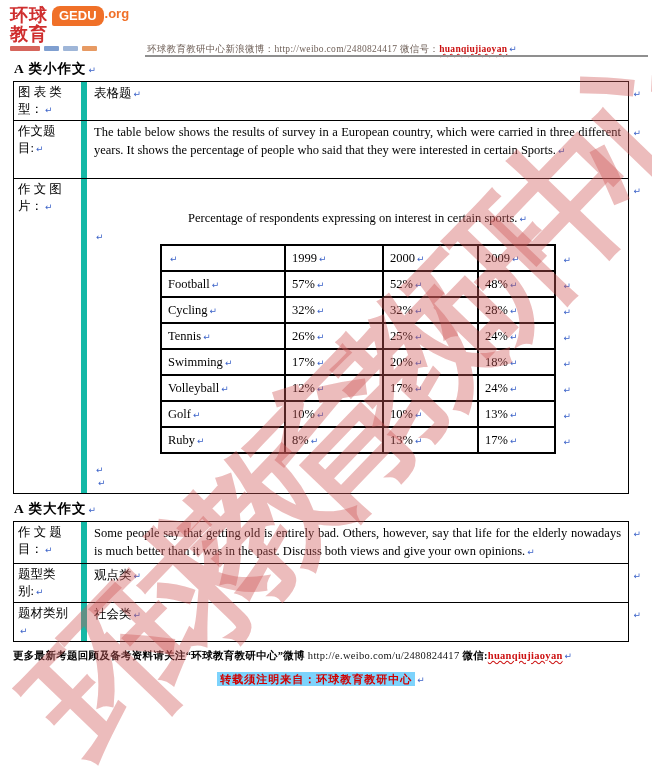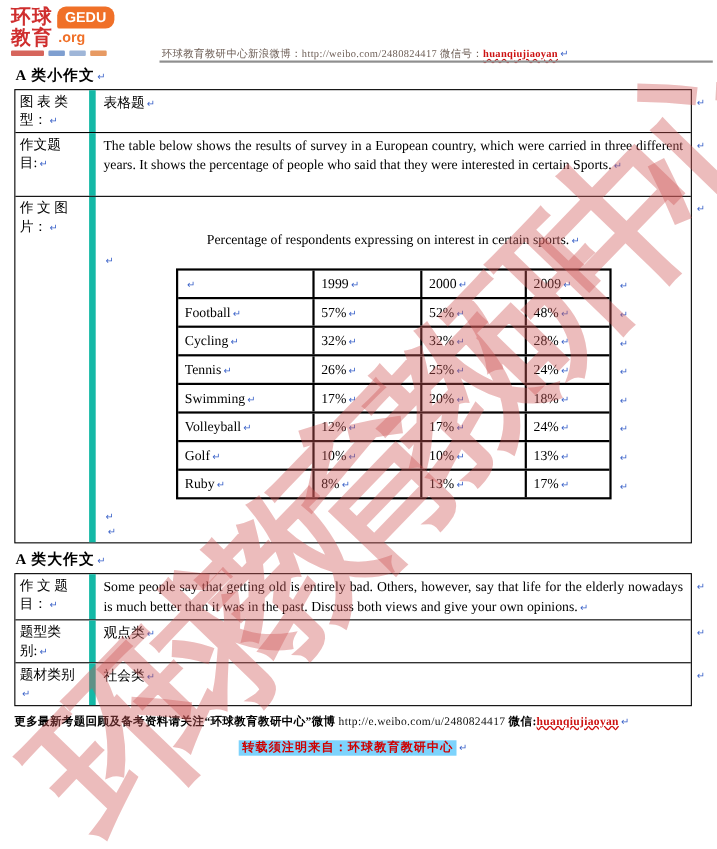--- a/index.html
+++ b/index.html
@@ -2,21 +2,21 @@
 <html><head>
 <meta charset="utf-8">
 <style>
   html,body{margin:0;padding:0;background:#ffffff;}
   .page{position:relative;width:652px;height:772px;background:#fff;overflow:hidden;
         font-family:"Liberation Serif",serif;color:#000;}
   
   .logo{position:absolute;left:10px;top:6px;display:flex;gap:4px;}
   .logo-cn{color:#cf2e2e;font-family:"Liberation Sans",sans-serif;font-weight:bold;
            font-size:18px;line-height:1.05;letter-spacing:1px;}
-  .logo-right{display:flex;flex-direction:column;align-items:flex-start;}
+  .logo-right{display:flex;flex-direction:row;align-items:flex-start;}
   .logo-badge{background:#f07028;color:#fff;font-family:"Liberation Sans",sans-serif;
               font-weight:bold;font-size:13px;padding:2px 7px 3px;border-radius:8px 8px 8px 2px;}
   .logo-org{color:#f07028;font-family:"Liberation Sans",sans-serif;font-weight:bold;
             font-size:13px;margin-left:1px;}
   .logo-tagline{position:absolute;left:10px;top:46px;display:flex;gap:4px;align-items:center;}
   .tg{height:5px;border-radius:1px;}
   .tg1{width:30px;background:#d6655c;}
   .tg2{width:15px;background:#7f9fd0;}
   .tg3{width:15px;background:#9fb6d8;}
   .tg4{width:15px;background:#e79a63;}

